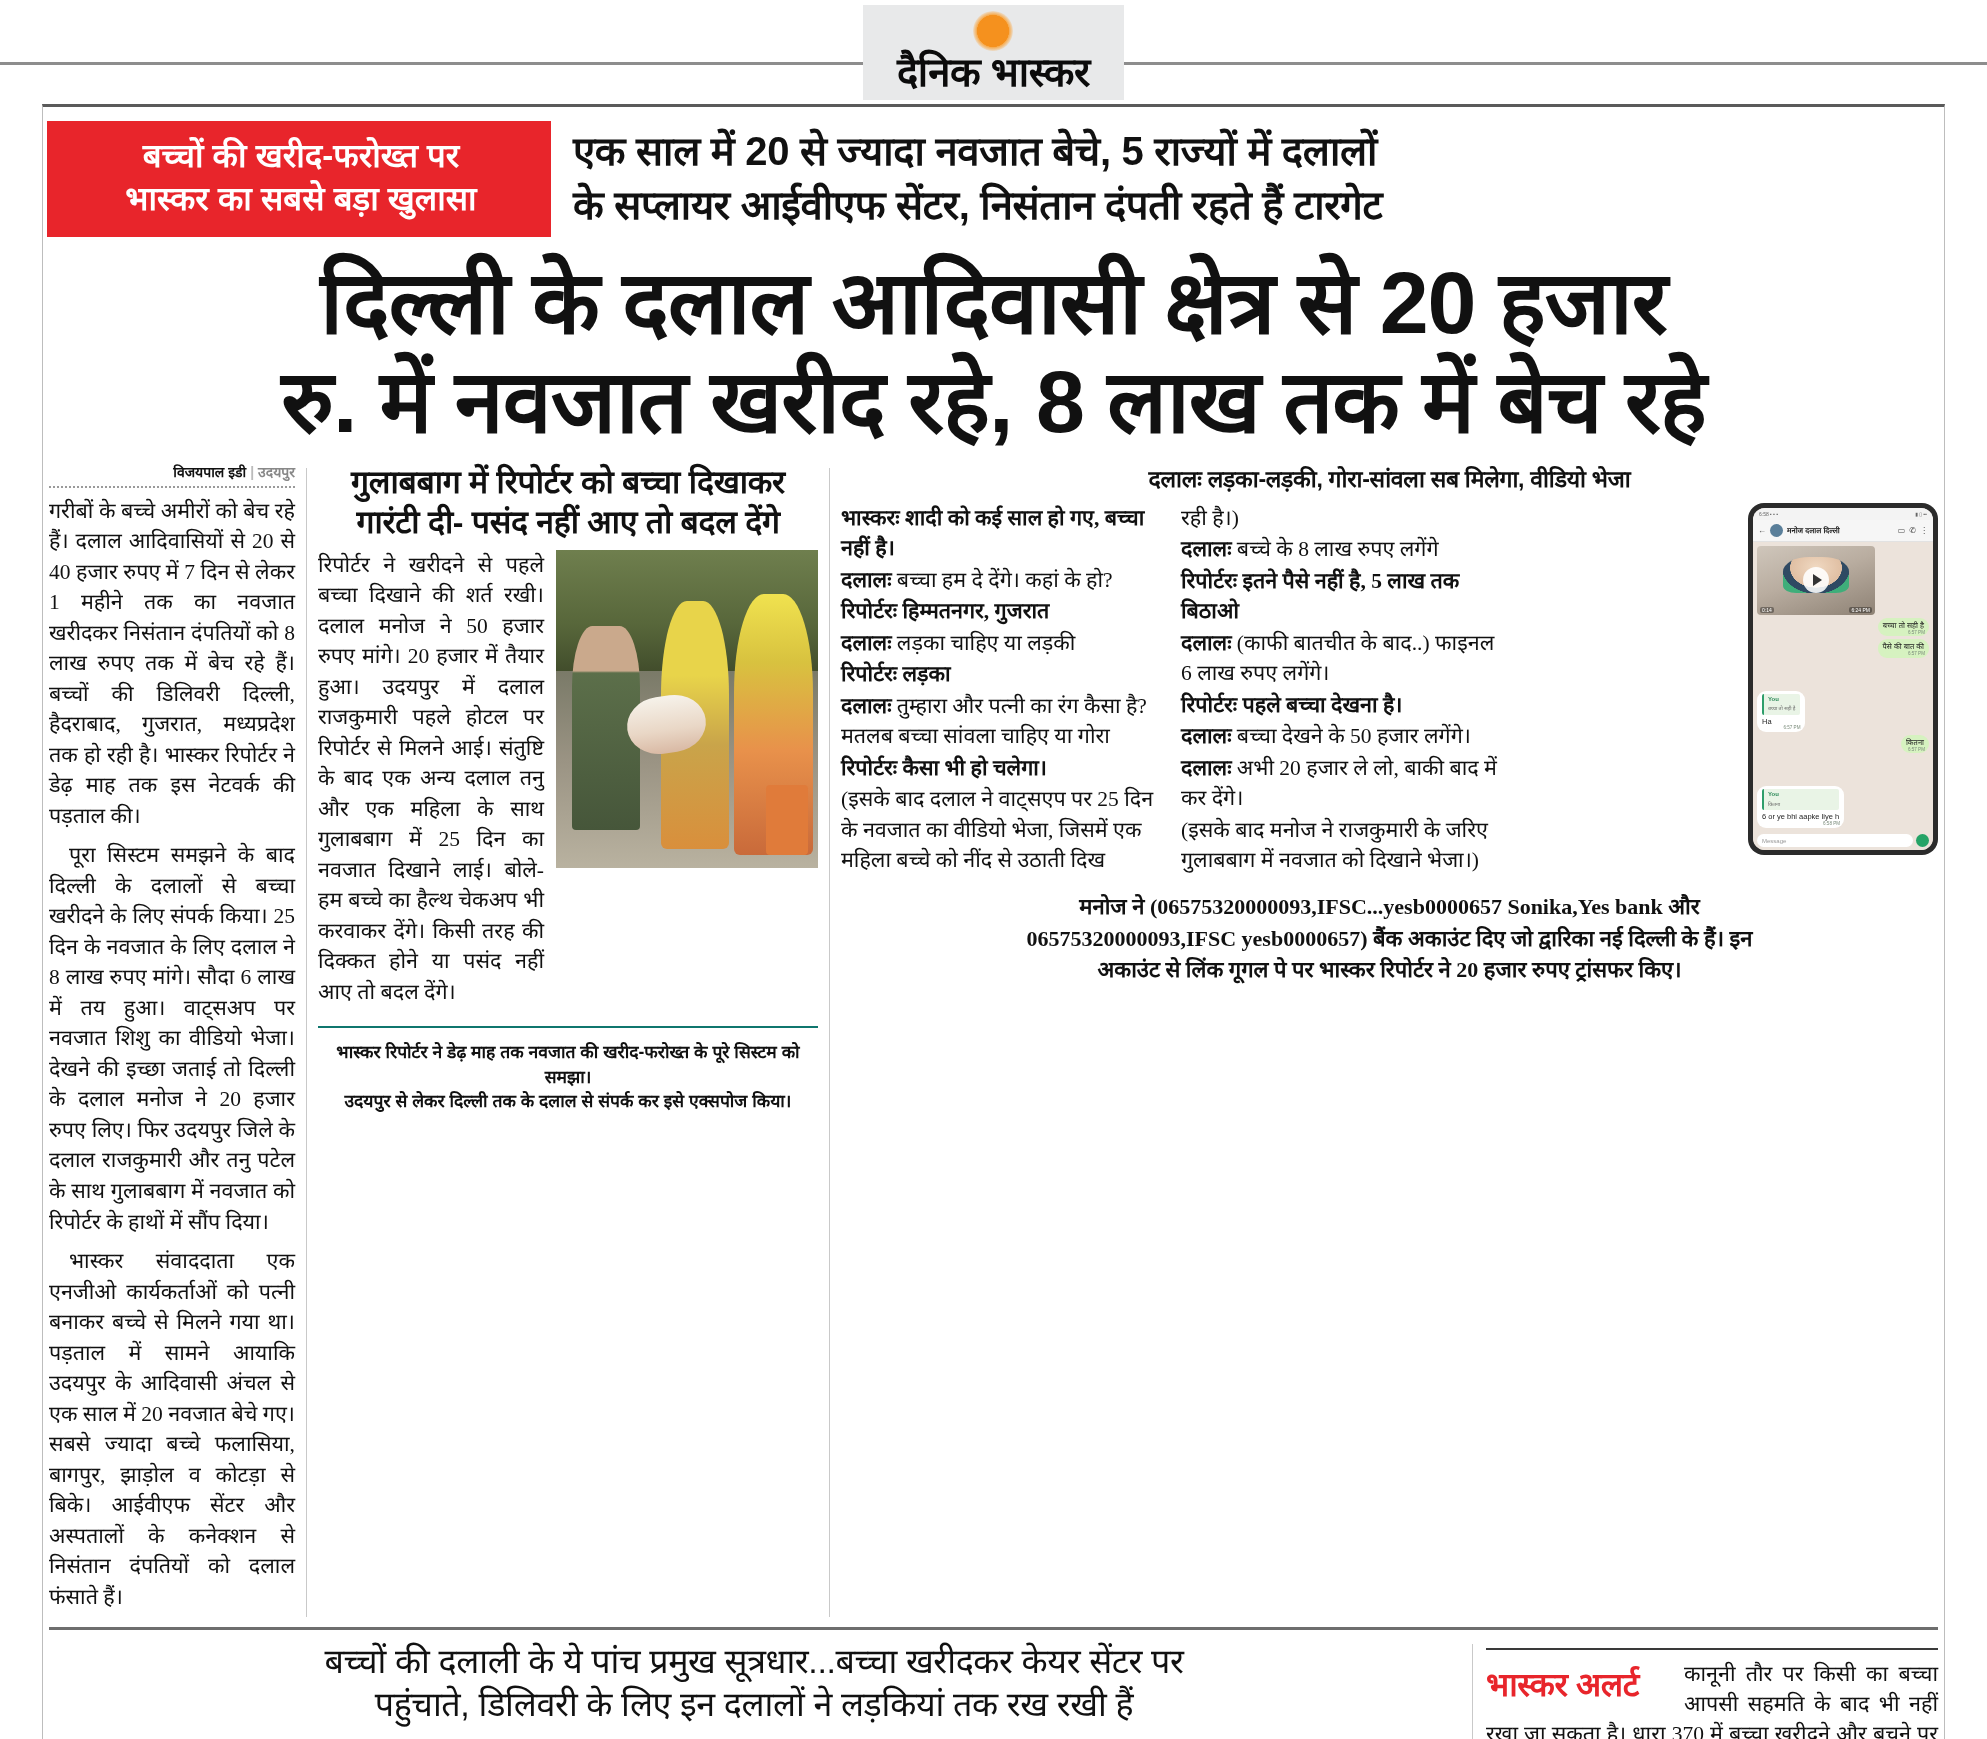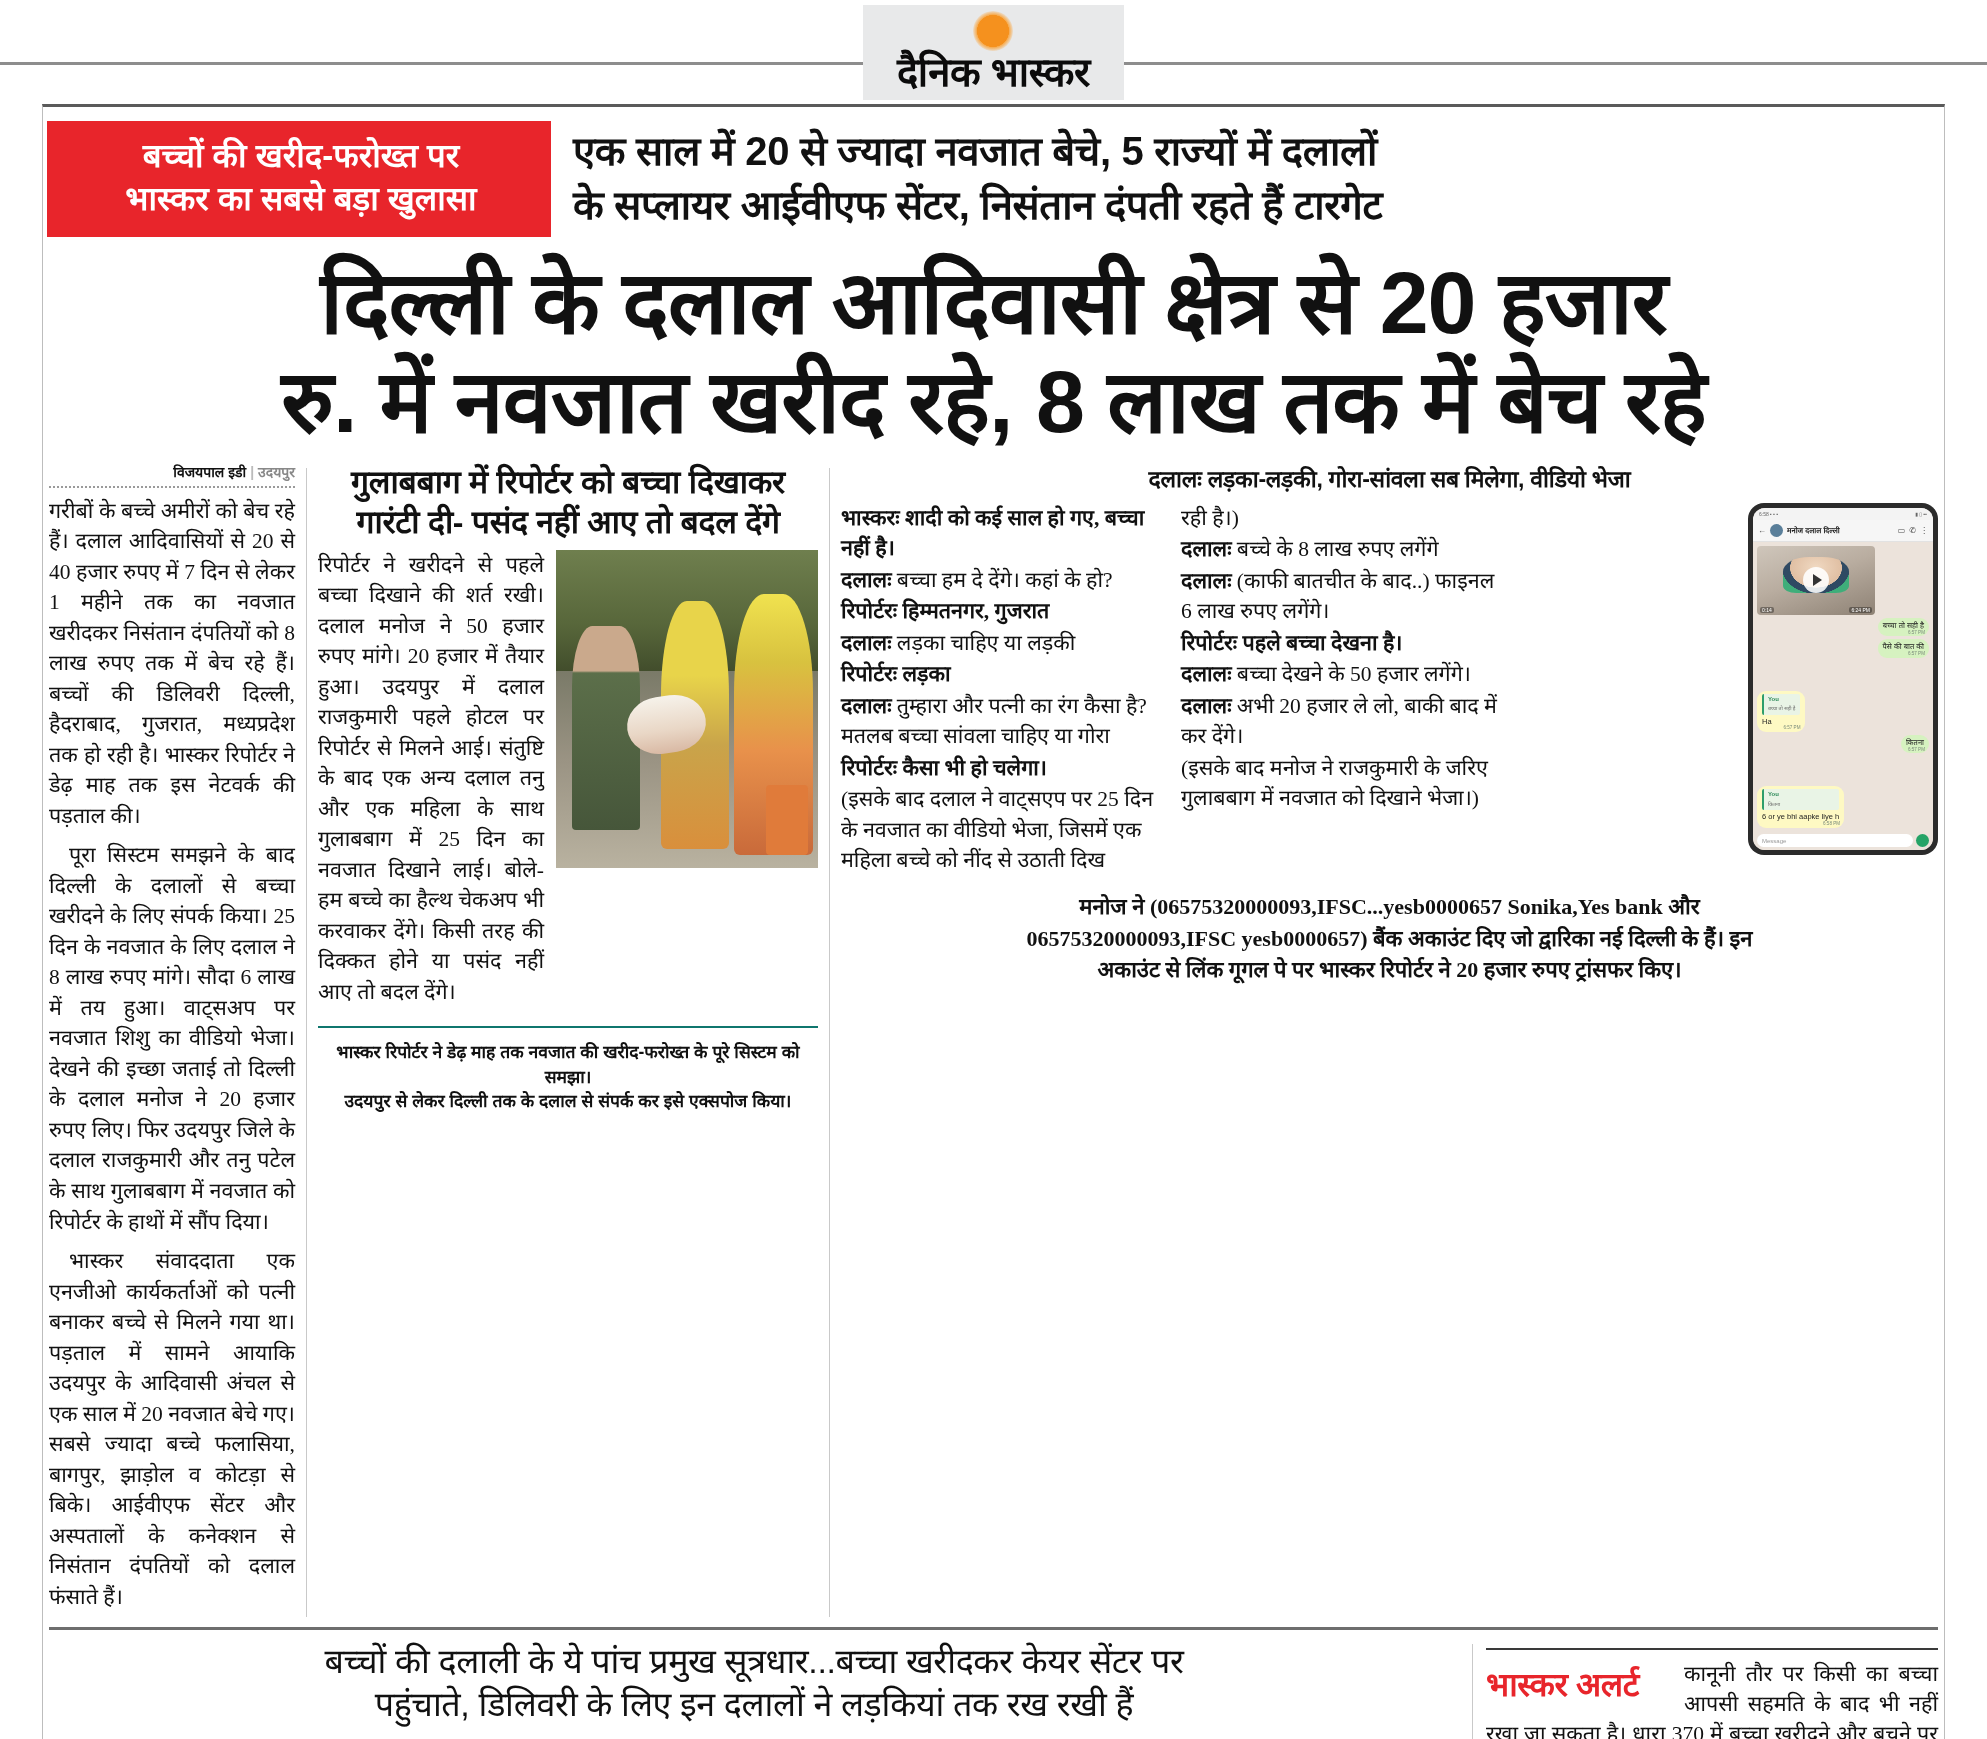--- a/index.html
+++ b/index.html
@@ -310,21 +310,21 @@
   .vdur {
     position:absolute; left:3px; bottom:2px;
     font-size:5px; color:#fff; background:rgba(0,0,0,.35); padding:0 2px; border-radius:2px;
   }
   .bub {
     max-width:74%; padding:3px 5px 6px 5px; border-radius:9px;
     font-size:7.5px; position:relative; line-height:1.25; color:#1e1e1e;
   }
   .bub .t { font-size:4.6px; color:#7b8c7b; position:absolute; right:4px; bottom:1px;}
   .out { background:#d6f2c0; align-self:flex-end; }
-  .in  { background:#fef9c3; align-self:flex-start;margin-top:30px; }
+  .in  { background:#ffffff; align-self:flex-start;margin-top:30px; }
   .quoted {
     border-left:2px solid #2e9e6b; background:#e9f4e6;
     padding:2px 4px; margin-bottom:2px; border-radius:2px;
   }
   .quoted b { font-size:6px; color:#2e8b5a; display:block;}
   .quoted span { font-size:5px; color:#666; }
   .pinput {
     height:18px; background:#ece3db; display:flex; align-items:center; gap:3px; padding:0 4px;
   }
   .pinbox {
@@ -460,20 +460,21 @@
           <p><span class="spk">दलालः</span> <span>लड़का चाहिए या लड़की</span></p>
           <p><span class="spk">रिपोर्टरः</span> <span class="q">लड़का</span></p>
           <p><span class="spk">दलालः</span> <span>तुम्हारा और पत्नी का रंग कैसा है? मतलब बच्चा सांवला चाहिए या गोरा</span></p>
           <p><span class="spk">रिपोर्टरः</span> <span class="q">कैसा भी हो चलेगा।</span></p>
           <p>(इसके बाद दलाल ने वाट्सएप पर 25 दिन के नवजात का वीडियो भेजा, जिसमें एक महिला बच्चे को नींद से उठाती दिख</p>
         </div>
 
         <div class="dlg mid">
           <p>रही है।)</p>
           <p><span class="spk">दलालः</span> <span>बच्चे के 8 लाख रुपए लगेंगे</span></p>
+          <p><span class="spk">रिपोर्टरः</span> <span class="q">इतने पैसे नहीं है, 5 लाख तक बिठाओ</span></p>
           <p><span class="spk">दलालः</span> <span>(काफी बातचीत के बाद..) फाइनल 6 लाख रुपए लगेंगे।</span></p>
           <p><span class="spk">रिपोर्टरः</span> <span class="q">पहले बच्चा देखना है।</span></p>
           <p><span class="spk">दलालः</span> <span>बच्चा देखने के 50 हजार लगेंगे।</span></p>
           <p><span class="spk">दलालः</span> <span>अभी 20 हजार ले लो, बाकी बाद में कर देंगे।</span></p>
           <p>(इसके बाद मनोज ने राजकुमारी के जरिए गुलाबबाग में नवजात को दिखाने भेजा।)</p>
         </div>
 
         <div class="phonewrap">
           <div class="phone">
             <div class="pscreen">

